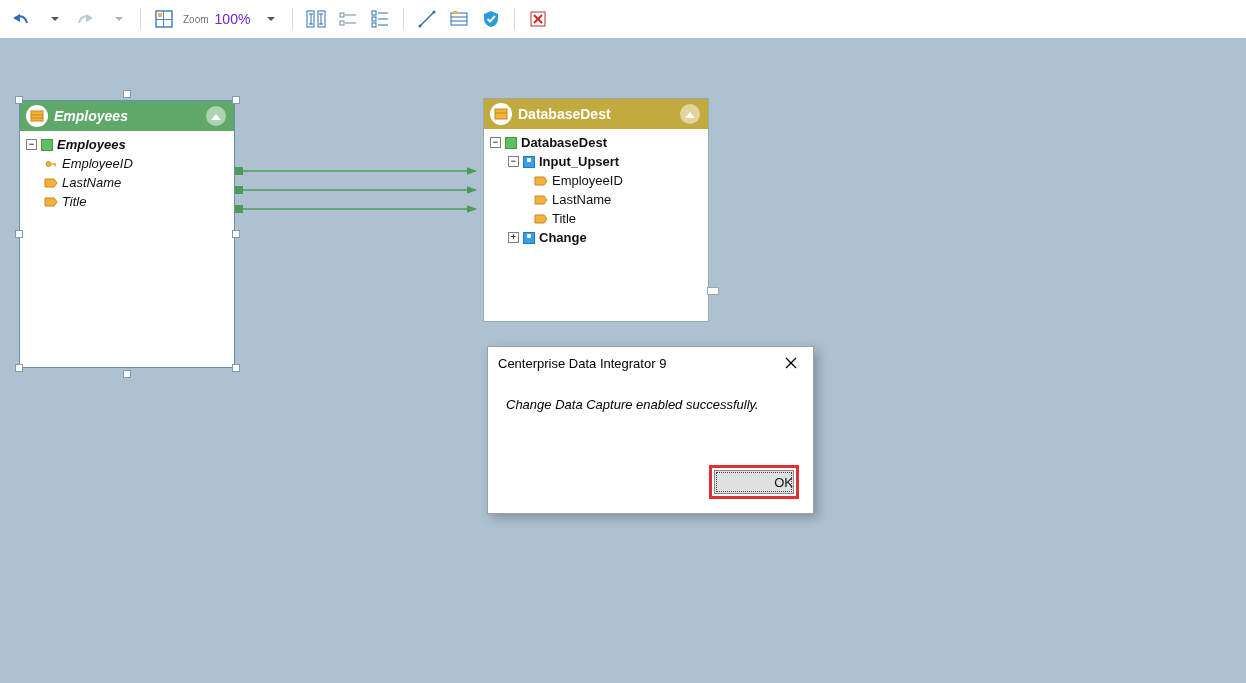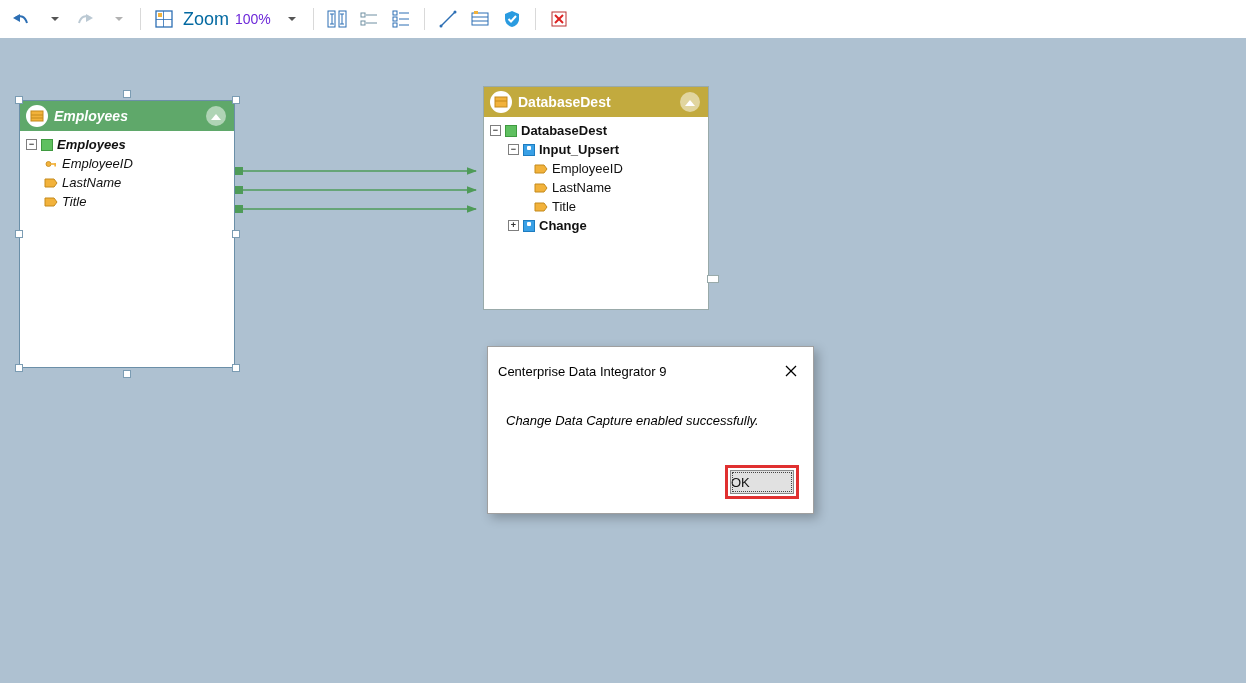--- a/index.html
+++ b/index.html
@@ -33,22 +33,22 @@
     padding: 0 2px;
     position: relative;
   }
   .tb-sep {
     width: 1px;
     height: 22px;
     background: #d9d9d9;
     margin: 0 6px;
   }
   .zoom-label {
-    font-size: 18px;
-    color: #0369a1;
+    font-size: 10px;
+    color: #737373;
     padding: 0 4px 0 2px;
   }
   .zoom-value {
     font-size: 14px;
     color: #6d28d9;
     padding-right: 2px;
   }
   .dropdown-caret {
     width:0;height:0;border-left:4px solid transparent;border-right:4px solid transparent;border-top:4px solid #555;margin-left:4px;
   }
@@ -137,46 +137,46 @@
     position:absolute;
     left:487px; top:308px;
     width:327px; height:168px;
     background:#fff;
     border:1px solid #9f9f9f;
     box-shadow:4px 4px 10px rgba(0,0,0,0.25);
     box-sizing:border-box;
   }
   .dialog-title {
     height:32px;display:flex;align-items:center;
-    padding:8px 10px;font-size:13px;color:#000;
+    padding:0 10px;font-size:13px;color:#000;
     justify-content:space-between;
     background:#fff;
   }
   .dialog-close {
     width:24px;height:24px;display:flex;align-items:center;justify-content:center;
   }
   .dialog-body {
     padding:18px 18px 8px 18px;font-size:13px;color:#000;font-style:italic;
   }
   .dialog-buttons {
     position:absolute;right:14px;bottom:14px;
   }
   .ok-frame {
     border:3px solid #e03030;
     padding:2px;
     display:inline-block;
   }
   .ok-btn {
-    width:64px;height:24px;
+    width:80px;height:24px;
     background:#e1e1e1;
     border:1px solid #8a8a8a;
     box-sizing:border-box;
     outline:1px dotted #444;
     outline-offset:-3px;
-    display:flex;align-items:center;justify-content:flex-start;
+    display:flex;align-items:center;justify-content:flex-end;
     font-size:13px;color:#111;
   }
 </style>
 </head>
 <body>
 
 <div class="toolbar">
 
   <div class="tb-item">
     <svg width="20" height="16" viewBox="0 0 20 16">
@@ -342,21 +342,21 @@
 
   <div class="handle" style="left:15px;top:58px"></div>
   <div class="handle" style="left:123px;top:52px"></div>
   <div class="handle" style="left:232px;top:58px"></div>
   <div class="handle" style="left:15px;top:192px"></div>
   <div class="handle" style="left:232px;top:192px"></div>
   <div class="handle" style="left:15px;top:326px"></div>
   <div class="handle" style="left:123px;top:332px"></div>
   <div class="handle" style="left:232px;top:326px"></div>
 
-  <div class="node" style="left:483px;top:48px;width:226px;height:224px;">
+  <div class="node" style="left:483px;top:60px;width:226px;height:224px;">
     <div class="node-header gold">
       <span class="hdr-icon-wrap">
         <svg width="14" height="14" viewBox="0 0 14 14">
             <rect x="1" y="2" width="12" height="10" fill="#f2b23b" stroke="#c48a1d"></rect>
             <line x1="1" y1="6" x2="13" y2="6" stroke="#c48a1d"></line>
           </svg>
       </span>
       <span>DatabaseDest</span>
       <span class="hdr-collapse"></span>
     </div>

